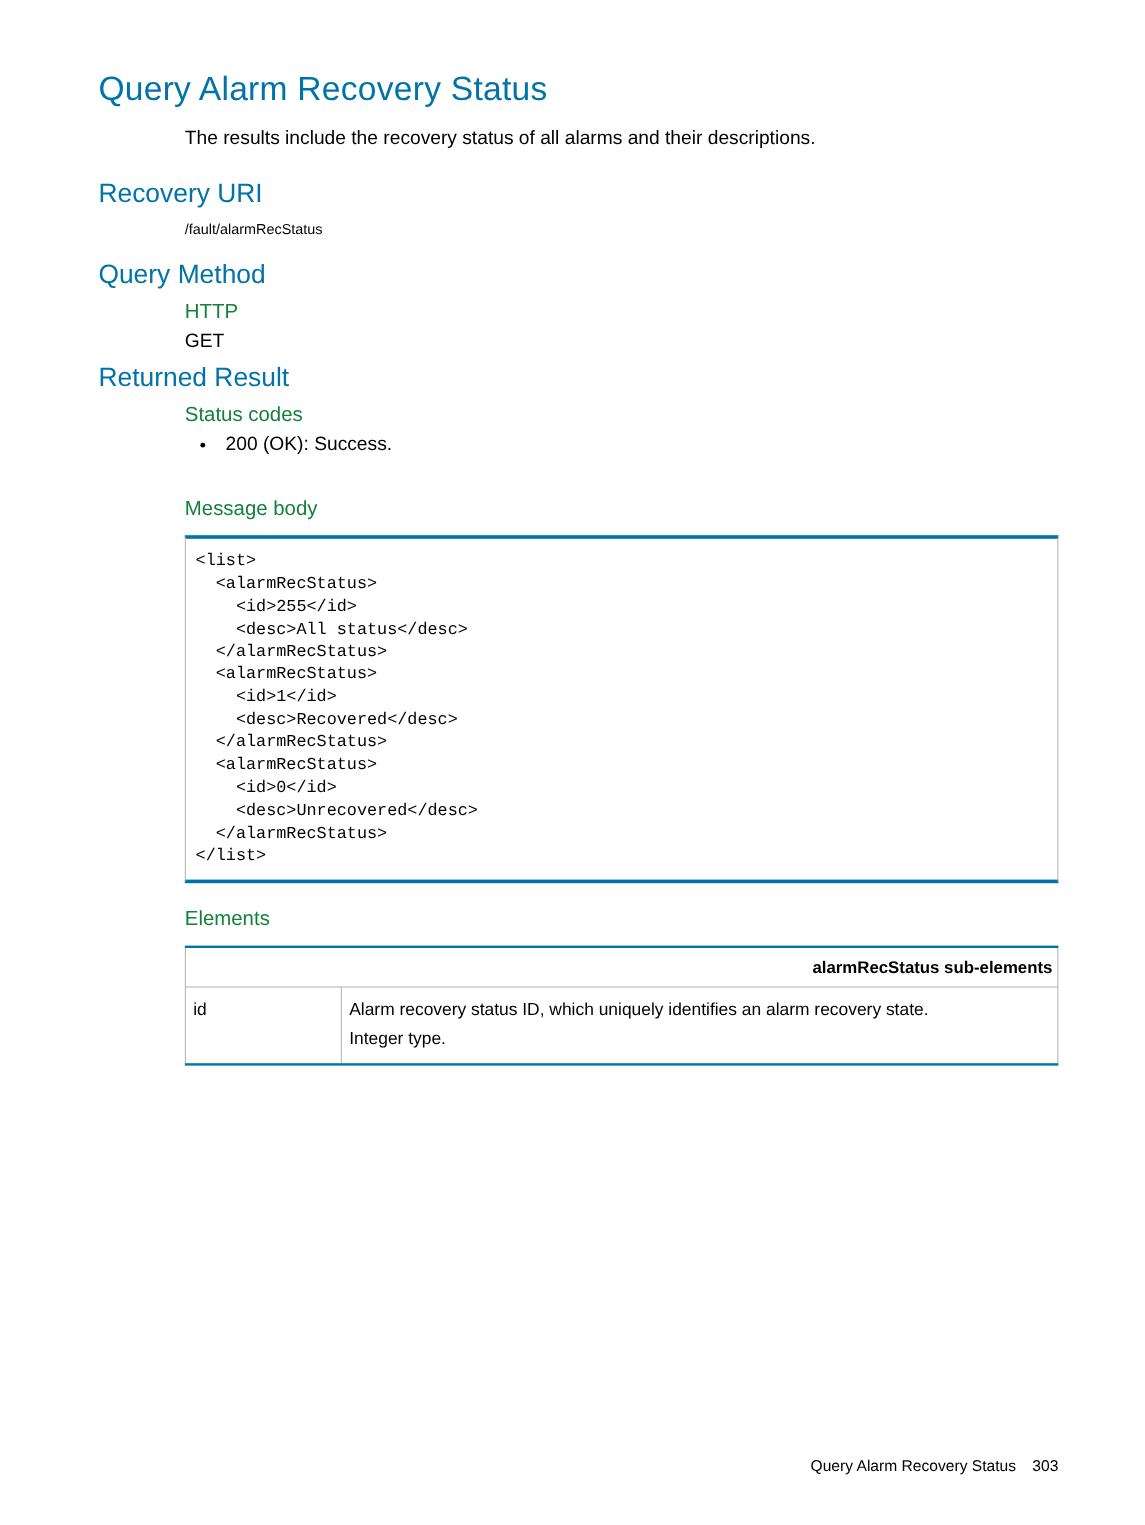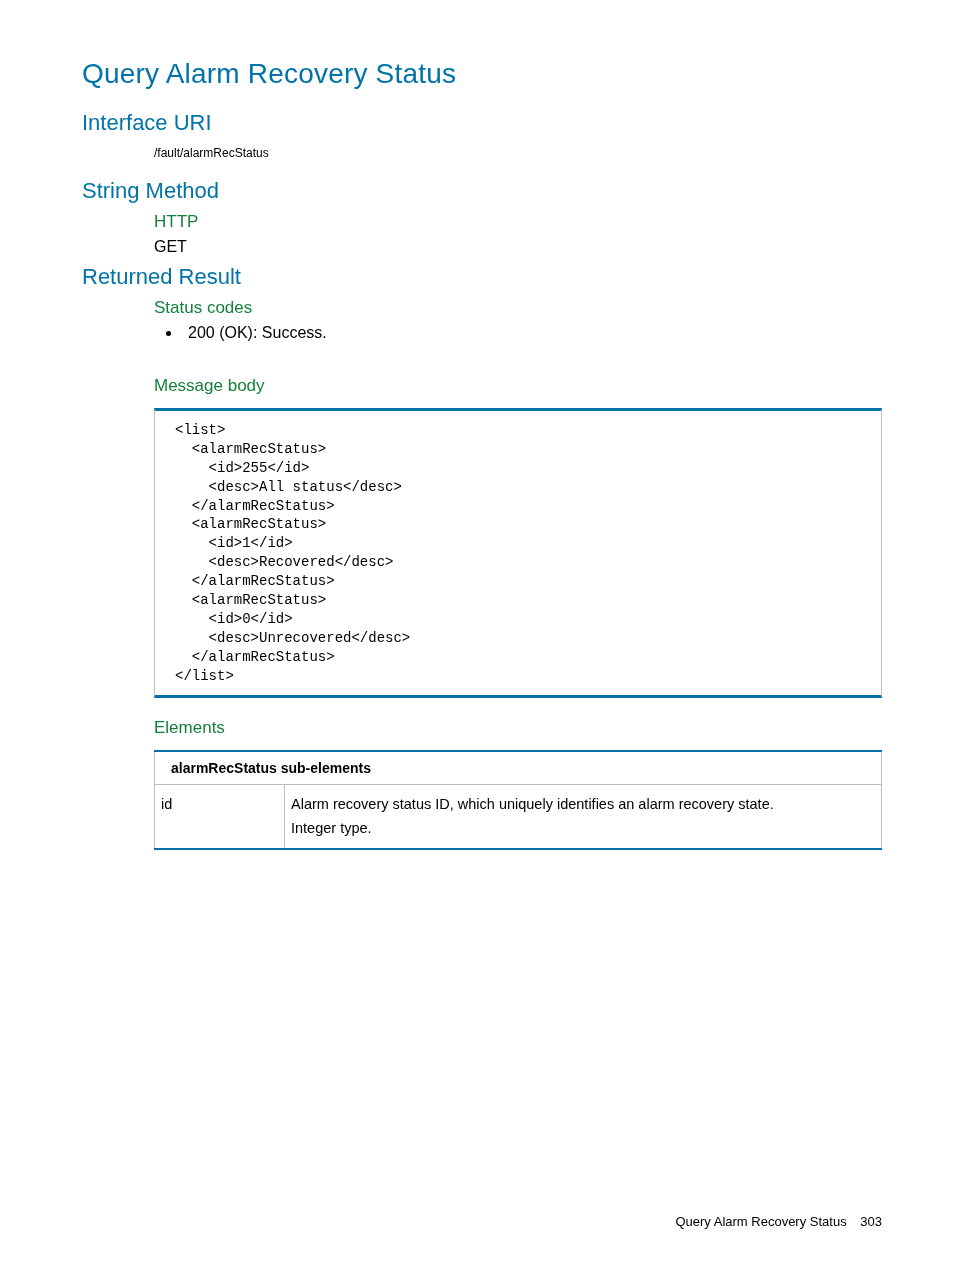--- a/index.html
+++ b/index.html
@@ -57,40 +57,40 @@
       list-style: disc;
       font-size: 16px;
     }
     ul.bullet li { padding-left: 6px; }
     .code-block {
       margin-left: 72px;
       border-top: 3px solid #0073a8;
       border-bottom: 3px solid #0073a8;
       border-left: 1px solid #bdbdbd;
       border-right: 1px solid #bdbdbd;
-      padding: 10px 20px;
+      padding: 10px 8px;
       font-family: "Courier New", monospace;
       font-size: 14px;
       line-height: 1.35;
       white-space: pre;
       margin-bottom: 20px;
       margin-top: 12px;
     }
     .elements-table {
       margin-left: 72px;
       border-collapse: collapse;
       width: calc(100% - 72px);
       margin-top: 12px;
       margin-bottom: 20px;
     }
     .elements-table th {
-      text-align: left;
+      text-align: right;
       font-size: 14px;
       font-weight: bold;
-      padding: 8px 16px;
+      padding: 8px 4px;
       border-top: 2px solid #0073a8;
       border-bottom: 1px solid #bdbdbd;
       border-left: 1px solid #bdbdbd;
       border-right: 1px solid #bdbdbd;
     }
     .elements-table td {
       font-size: 14.5px;
       padding: 8px 6px;
       border: 1px solid #bdbdbd;
       vertical-align: top;
@@ -108,26 +108,27 @@
       color: #000000;
     }
     .footer-page { margin-left: 10px; }
   </style>
 </head>
 <body>
 
 <h1 class="h1">Query Alarm Recovery Status</h1>
 
 <div class="intro">
+  <div>The results include the recovery status of all alarms and their descriptions.</div>
 </div>
 
-<h2 class="h2">Interface URI</h2>
+<h2 class="h2">Recovery URI</h2>
 <div class="body-indent">/fault/alarmRecStatus</div>
 
-<h2 class="h2">String Method</h2>
+<h2 class="h2">Query Method</h2>
 <div class="h3">HTTP</div>
 <div class="get-text">GET</div>
 
 <h2 class="h2">Returned Result</h2>
 
 <div class="h3">Status codes</div>
 <ul class="bullet">
   <li>200 (OK): Success.</li>
 </ul>
 

